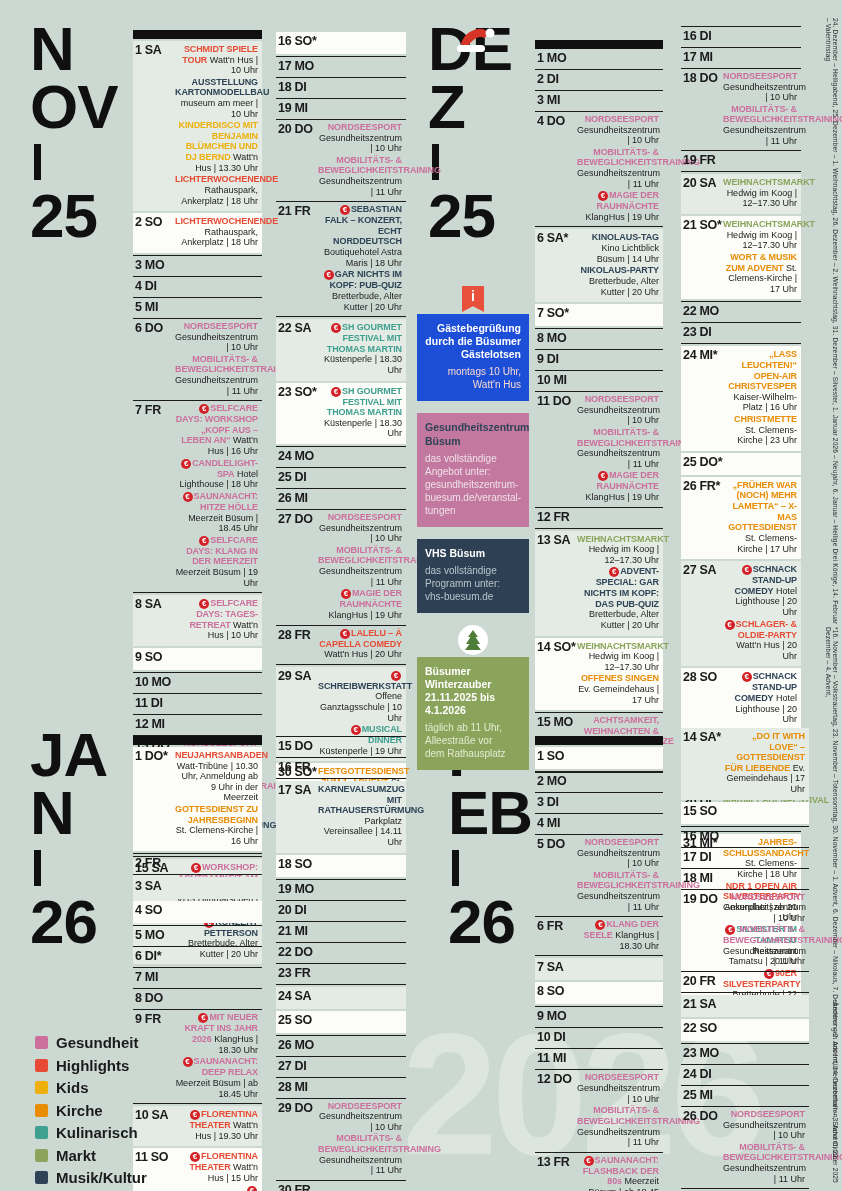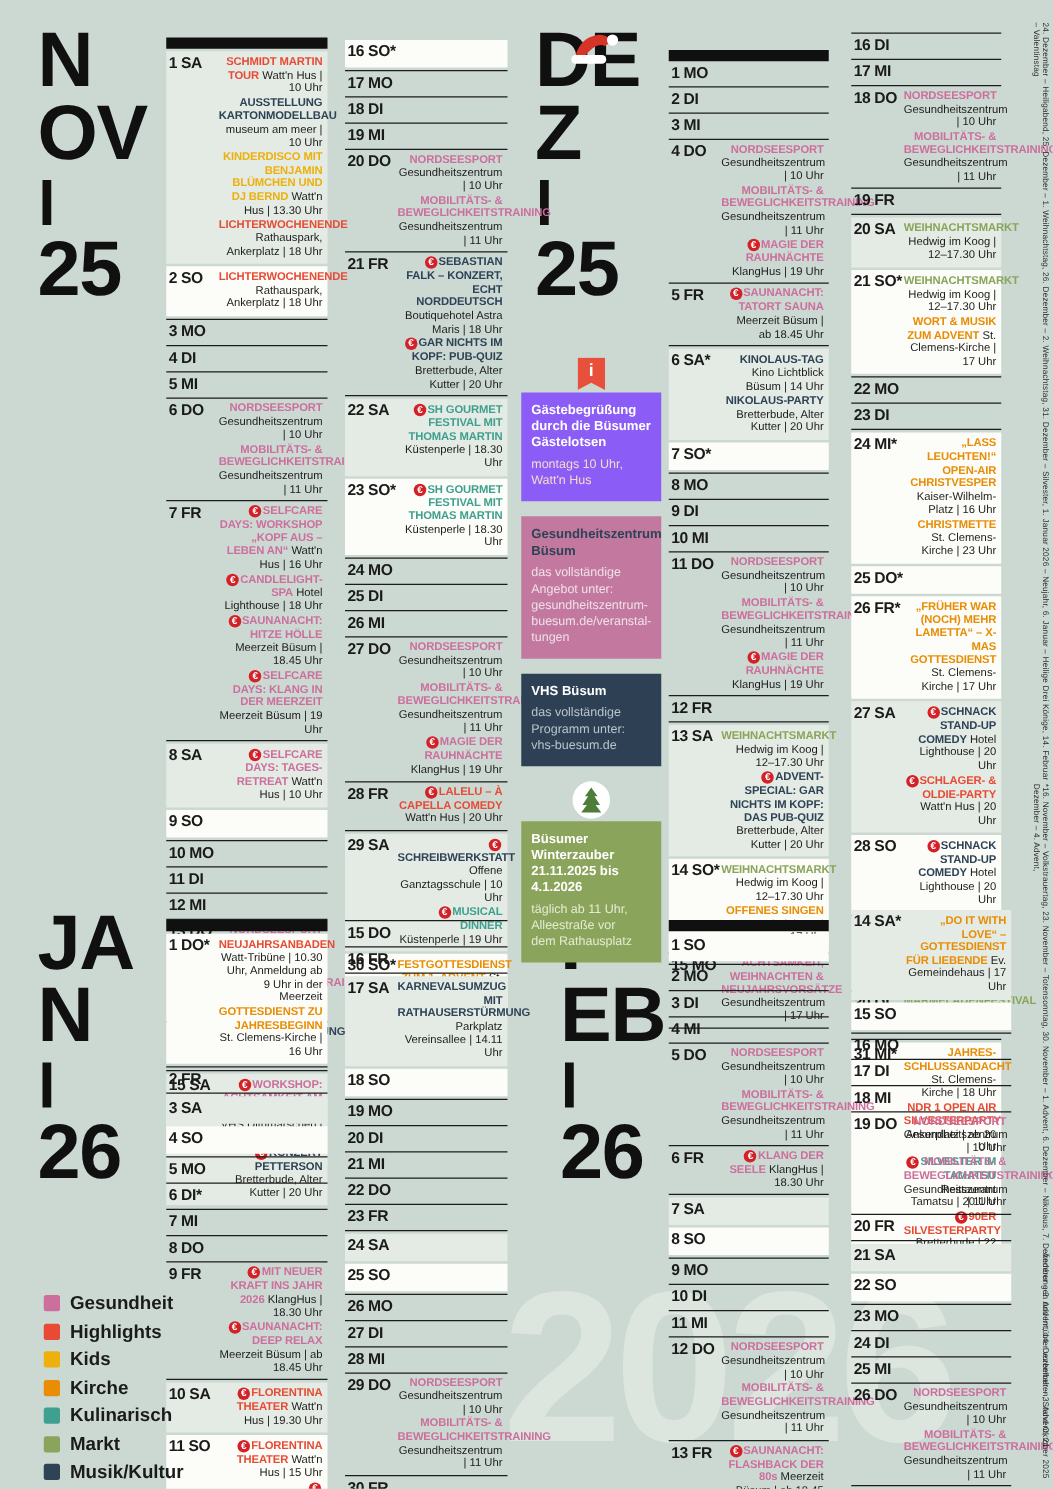--- a/index.html
+++ b/index.html
@@ -37,21 +37,21 @@
   
   .info-col{position:absolute;left:417px;top:286px;width:112px;z-index:2;}
   .info-icon{width:22px;height:26px;background:#e8503c;color:#fff;font-weight:800;font-size:14px;
              text-align:center;line-height:20px;margin:0 auto 2px auto;
              clip-path:polygon(0 0,100% 0,100% 100%,50% 78%,0 100%);}
   .tree-icon{width:30px;height:30px;border-radius:50%;background:#fff;margin:10px auto 2px auto;
              display:flex;align-items:center;justify-content:center;}
   .ibox{padding:8px 8px 10px 8px;margin-bottom:12px;}
   .ib-title{font-weight:700;font-size:10.5px;line-height:1.25;white-space:pre-line;}
   .ib-body{font-size:10px;line-height:1.3;margin-top:4px;white-space:pre-line;}
-  .ibox.red{background:#8b5cf6;} .ibox.red .ib-title{color:#fff;} .ibox.red .ib-body{color:#f7d9ce;}
+  .ibox.red{background:#1d4ed8;text-align:right;} .ibox.red .ib-title{color:#fff;} .ibox.red .ib-body{color:#f7d9ce;}
   .ibox.pink{background:#c3799f;} .ibox.pink .ib-title{color:#2e4356;} .ibox.pink .ib-body{color:#efe0e8;}
   .ibox.navy{background:#2e4154;} .ibox.navy .ib-title{color:#fff;} .ibox.navy .ib-body{color:#b9c4cc;}
   .ibox.olive{background:#8aa55b;} .ibox.olive .ib-title{color:#fff;} .ibox.olive .ib-body{color:#e4ebd2;}
   
   .legend{position:absolute;left:35px;top:1034px;z-index:2;}
   .lg-item{display:flex;align-items:center;gap:8px;margin-bottom:5.5px;}
   .lg-swatch{width:13px;height:13px;border-radius:2px;flex:0 0 13px;}
   .lg-label{font-size:15px;font-weight:600;color:#1b1b1b;}
   .lg-euro{width:13px;height:13px;border-radius:50%;background:#d42027;color:#fff;font-size:10px;
            line-height:13px;text-align:center;font-weight:700;flex:0 0 13px;}
@@ -95,21 +95,21 @@
     <div class="mt-line">EB</div>
     <div class="mt-bar"></div>
     <div class="mt-line">26</div>
   </div>
 
 <div class="cal-col" style="left:133px;top:30px;width:129px;">
     <div class="col-bar"></div>
     <div class="day-row tint">
       <div class="day-label">1 SA</div>
       <div class="day-events">
-        <div class="ev"><span class="ev-title c-hi">SCHMIDT MARTIN TOUR</span> <span class="ev-venue">Watt'n Hus | 10 Uhr</span></div>
+        <div class="ev"><span class="ev-title c-hi">SCHMIDT SPIELE TOUR</span> <span class="ev-venue">Watt'n Hus | 10 Uhr</span></div>
         <div class="ev"><span class="ev-title c-mus">AUSSTELLUNG KARTONMODELLBAU</span> <span class="ev-venue">museum am meer | 10 Uhr</span></div>
         <div class="ev"><span class="ev-title c-kids">KINDERDISCO MIT BENJAMIN BLÜMCHEN UND DJ BERND</span> <span class="ev-venue">Watt'n Hus | 13.30 Uhr</span></div>
         <div class="ev"><span class="ev-title c-hi">LICHTERWOCHENENDE</span> <span class="ev-venue">Rathauspark, Ankerplatz | 18 Uhr</span></div>
       </div>
     </div>
     <div class="day-row white">
       <div class="day-label">2 SO</div>
       <div class="day-events">
         <div class="ev"><span class="ev-title c-hi">LICHTERWOCHENENDE</span> <span class="ev-venue">Rathauspark, Ankerplatz | 18 Uhr</span></div>
       </div>
@@ -281,26 +281,20 @@
     <div class="day-row plain">
       <div class="day-label">3 MI</div>
       <div class="day-events"></div>
     </div>
     <div class="day-row plain">
       <div class="day-label">4 DO</div>
       <div class="day-events">
         <div class="ev"><span class="ev-title c-ges">NORDSEESPORT</span> <span class="ev-venue">Gesundheitszentrum | 10 Uhr</span></div>
         <div class="ev"><span class="ev-title c-ges">MOBILITÄTS- &amp; BEWEGLICHKEITSTRAINING</span> <span class="ev-venue">Gesundheitszentrum | 11 Uhr</span></div>
         <div class="ev"><span class="euro">€</span><span class="ev-title c-ges">MAGIE DER RAUHNÄCHTE</span> <span class="ev-venue">KlangHus | 19 Uhr</span></div>
-      </div>
-    </div>
-    <div class="day-row plain">
-      <div class="day-label">5 FR</div>
-      <div class="day-events">
-        <div class="ev"><span class="euro">€</span><span class="ev-title c-ges">SAUNANACHT: TATORT SAUNA</span> <span class="ev-venue">Meerzeit Büsum | ab 18.45 Uhr</span></div>
       </div>
     </div>
     <div class="day-row tint">
       <div class="day-label">6 SA*</div>
       <div class="day-events">
         <div class="ev"><span class="ev-title c-mus">KINOLAUS-TAG</span> <span class="ev-venue">Kino Lichtblick Büsum | 14 Uhr</span></div>
         <div class="ev"><span class="ev-title c-mus">NIKOLAUS-PARTY</span> <span class="ev-venue">Bretterbude, Alter Kutter | 20 Uhr</span></div>
       </div>
     </div>
     <div class="day-row white">

